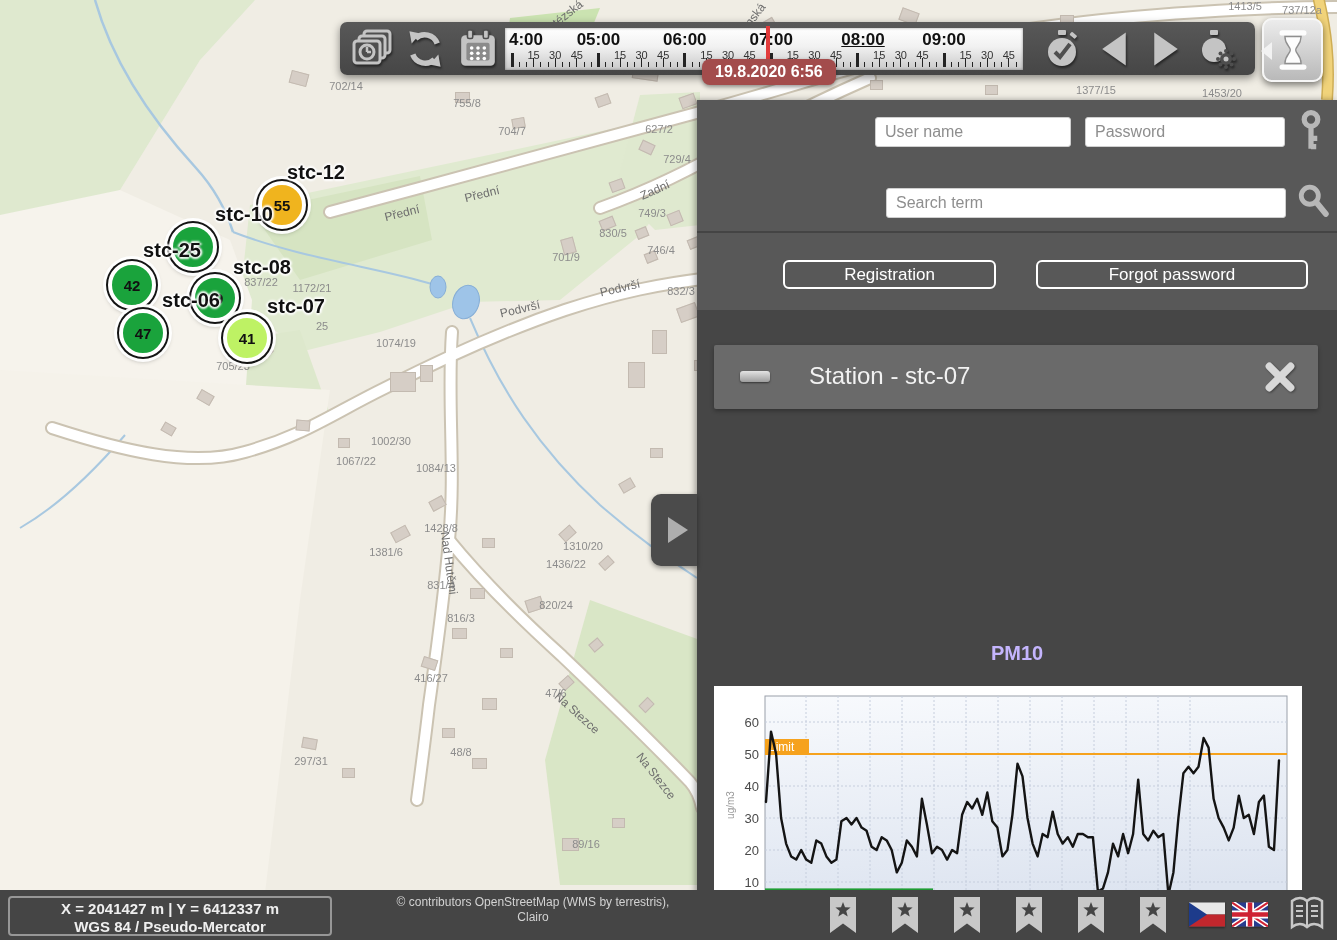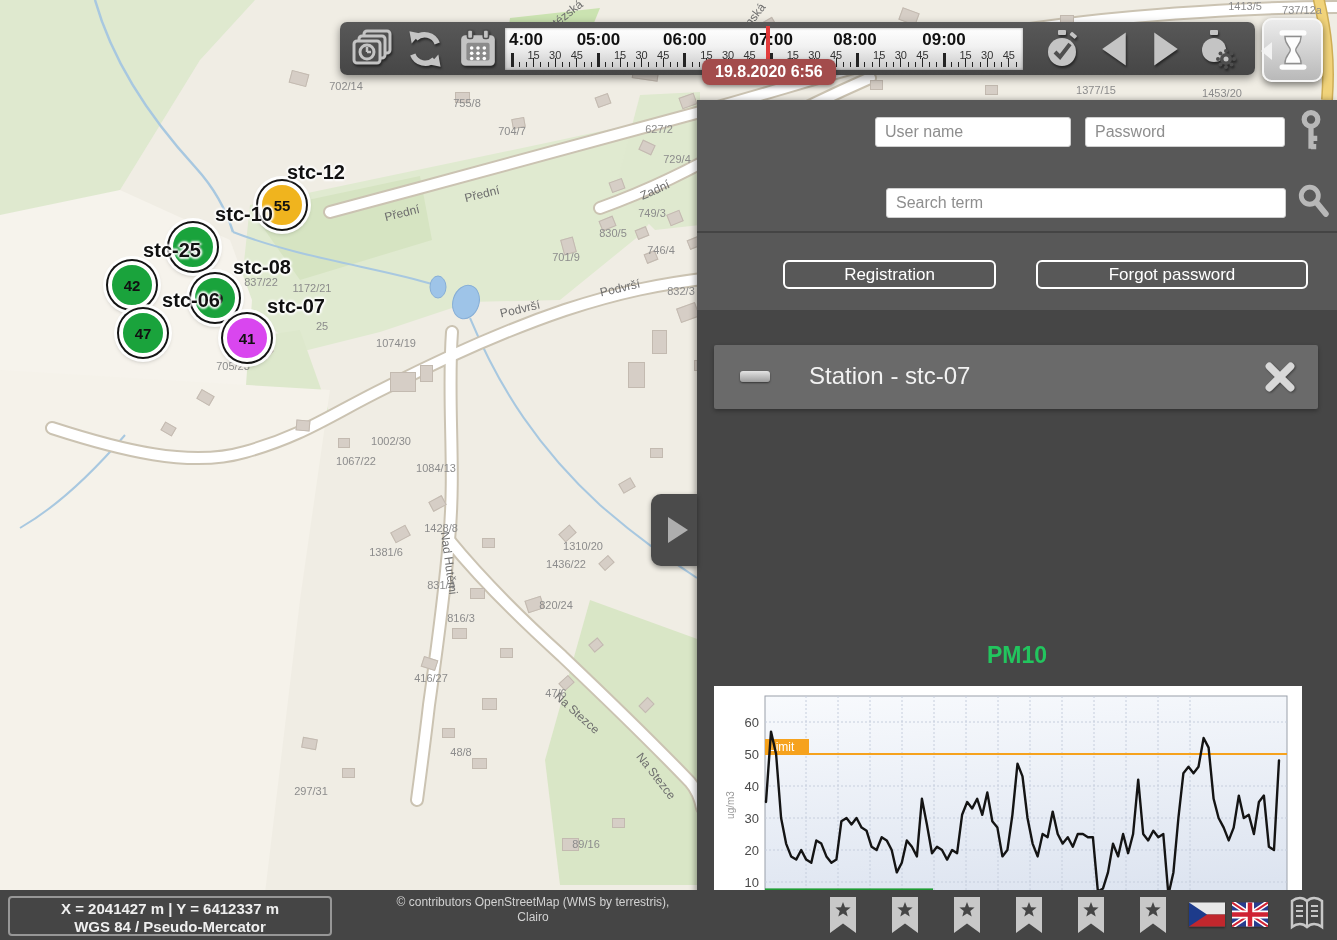--- a/index.html
+++ b/index.html
@@ -50,22 +50,22 @@
   .ghost-btn{position:absolute;height:29px;background:transparent;border:2px solid #fff;border-radius:6px;
              color:#fff;font-size:17px;font-family:"Liberation Sans",sans-serif;cursor:pointer;}
   #panel-lower{position:absolute;left:0;top:210px;width:100%;height:630px;background:#464646;}
   #station-header{position:absolute;left:17px;top:35px;width:604px;height:64px;background:#6a6a6a;
              border-radius:2px;box-shadow:0 2px 4px rgba(0,0,0,.3);}
   #station-title{position:absolute;left:95px;top:17px;font-size:24px;color:#f2f2f2;}
   #collapse-btn{position:absolute;left:26px;top:26px;width:30px;height:11px;border:none;border-radius:3px;
              background:linear-gradient(#e3e3e3,#9d9d9d);box-shadow:0 1px 2px rgba(0,0,0,.5);cursor:pointer;}
   #close-btn{position:absolute;right:22px;top:16px;width:32px;height:32px;background:none;border:none;padding:0;cursor:pointer;
              filter:drop-shadow(1px 1px 1px rgba(0,0,0,.4));}
-  #pm10-title{position:absolute;left:0;top:332px;width:100%;text-align:center;color:#22c55e;
-             font-size:23px;font-weight:bold;}
+  #pm10-title{position:absolute;left:0;top:332px;width:100%;text-align:center;color:#c4b5fd;
+             font-size:20px;font-weight:bold;}
   #chart-card{position:absolute;left:17px;top:376px;width:588px;height:336px;background:#fff;}
   #panel-toggle{position:absolute;left:651px;top:494px;width:46px;height:72px;background:#4b4b4b;
              border:none;border-radius:10px 0 0 10px;z-index:21;cursor:pointer;
              display:flex;align-items:center;justify-content:center;box-shadow:0 2px 5px rgba(0,0,0,.4);}
   #panel-toggle .tri{width:0;height:0;border-top:13px solid transparent;border-bottom:13px solid transparent;
              border-left:20px solid #aeaeae;margin-left:8px;}
   
   #bottom-bar{position:absolute;left:0;top:890px;width:1337px;height:50px;background:#454545;z-index:40;}
   #coords-box{position:absolute;left:8px;top:6px;width:320px;height:34px;border:2px solid #979797;
              border-radius:4px;text-align:center;color:#efefef;font-size:15px;font-weight:bold;line-height:18px;padding-top:2px;}
@@ -200,21 +200,21 @@
       <div class="map-lbl" style="left: 441px; top: 528px;">1428/8</div>
       <div class="map-lbl" style="left: 386px; top: 552px;">1381/6</div>
       <div class="map-lbl" style="left: 583px; top: 546px;">1310/20</div>
       <div class="map-lbl" style="left: 566px; top: 564px;">1436/22</div>
       <div class="map-lbl" style="left: 441px; top: 585px;">831/4</div>
       <div class="map-lbl" style="left: 556px; top: 605px;">820/24</div>
       <div class="map-lbl" style="left: 461px; top: 618px;">816/3</div>
       <div class="map-lbl" style="left: 431px; top: 678px;">416/27</div>
       <div class="map-lbl" style="left: 556px; top: 693px;">47/6</div>
       <div class="map-lbl" style="left: 461px; top: 752px;">48/8</div>
-      <div class="map-lbl" style="left: 311px; top: 791px;">297/31</div>
+      <div class="map-lbl" style="left: 311px; top: 761px;">297/31</div>
       <div class="map-lbl" style="left: 586px; top: 844px;">89/16</div>
       <div class="map-lbl" style="left: 1096px; top: 90px;">1377/15</div>
       <div class="map-lbl" style="left: 1222px; top: 93px;">1453/20</div>
       <div class="map-lbl" style="left: 1245px; top: 6px;">1413/5</div>
       <div class="map-lbl" style="left: 1302px; top: 10px;">737/12a</div>
       <div class="street-lbl" style="left: 563px; top: 17px; transform: translate(-50%, -50%) rotate(-38deg);">Artézská</div>
       <div class="street-lbl" style="left: 748px; top: 24px; transform: translate(-50%, -50%) rotate(-52deg);">Těšínská</div>
       <div class="street-lbl" style="left: 402px; top: 213px; transform: translate(-50%, -50%) rotate(-14deg);">Přední</div>
       <div class="street-lbl" style="left: 482px; top: 194px; transform: translate(-50%, -50%) rotate(-14deg);">Přední</div>
       <div class="street-lbl" style="left: 655px; top: 190px; transform: translate(-50%, -50%) rotate(-24deg);">Zadní</div>
@@ -232,21 +232,21 @@
       <div class="marker" style="left: 132px; top: 285px;">
         <div class="inner" style="background: rgb(26, 163, 60);">42</div>
       </div>
       <div class="marker" style="left: 215px; top: 298px;">
         <div class="inner" style="background: rgb(26, 163, 60);">49</div>
       </div>
       <div class="marker" style="left: 143px; top: 333px;">
         <div class="inner" style="background: rgb(26, 163, 60);">47</div>
       </div>
       <div class="marker" style="left: 247px; top: 338px;">
-        <div class="inner" style="background: #d946ef; text-align: center;">41</div>
+        <div class="inner" style="background: #bef264; text-align: center;">41</div>
       </div>
       <div class="stn-lbl" style="left: 316px; top: 172px;">stc-12</div>
       <div class="stn-lbl" style="left: 244px; top: 214px;">stc-10</div>
       <div class="stn-lbl" style="left: 172px; top: 250px;">stc-25</div>
       <div class="stn-lbl" style="left: 262px; top: 267px;">stc-08</div>
       <div class="stn-lbl" style="left: 191px; top: 300px;">stc-06</div>
       <div class="stn-lbl" style="left: 296px; top: 306px;">stc-07</div>
     </div>
 </div>
 
@@ -346,21 +346,21 @@
       <div class="tl-tick" style="left: 301.7px; bottom: 3px; width: 1px; height: 5px;"></div>
       <div class="tl-tick" style="left: 308.9px; bottom: 3px; width: 1px; height: 9px;"></div>
       <div class="tl-q" style="left: 309.4px;">30</div>
       <div class="tl-tick" style="left: 316.1px; bottom: 3px; width: 1px; height: 5px;"></div>
       <div class="tl-tick" style="left: 323.3px; bottom: 3px; width: 1px; height: 5px;"></div>
       <div class="tl-tick" style="left: 330.5px; bottom: 3px; width: 1px; height: 9px;"></div>
       <div class="tl-q" style="left: 331px;">45</div>
       <div class="tl-tick" style="left: 337.7px; bottom: 3px; width: 1px; height: 5px;"></div>
       <div class="tl-tick" style="left: 344.9px; bottom: 3px; width: 1px; height: 5px;"></div>
       <div class="tl-tick" style="left: 351.1px; bottom: 3px; width: 3px; height: 14px;"></div>
-      <div class="tl-hour" style="left: 350px; transform: translateX(-50%);">08:00</div>
+      <div class="tl-hour" style="left: 358px; transform: translateX(-50%); text-decoration: underline;">08:00</div>
       <div class="tl-tick" style="left: 359.3px; bottom: 3px; width: 1px; height: 5px;"></div>
       <div class="tl-tick" style="left: 366.5px; bottom: 3px; width: 1px; height: 5px;"></div>
       <div class="tl-tick" style="left: 373.7px; bottom: 3px; width: 1px; height: 9px;"></div>
       <div class="tl-q" style="left: 374.2px;">15</div>
       <div class="tl-tick" style="left: 380.9px; bottom: 3px; width: 1px; height: 5px;"></div>
       <div class="tl-tick" style="left: 388.1px; bottom: 3px; width: 1px; height: 5px;"></div>
       <div class="tl-tick" style="left: 395.3px; bottom: 3px; width: 1px; height: 9px;"></div>
       <div class="tl-q" style="left: 395.8px;">30</div>
       <div class="tl-tick" style="left: 402.5px; bottom: 3px; width: 1px; height: 5px;"></div>
       <div class="tl-tick" style="left: 409.7px; bottom: 3px; width: 1px; height: 5px;"></div>

